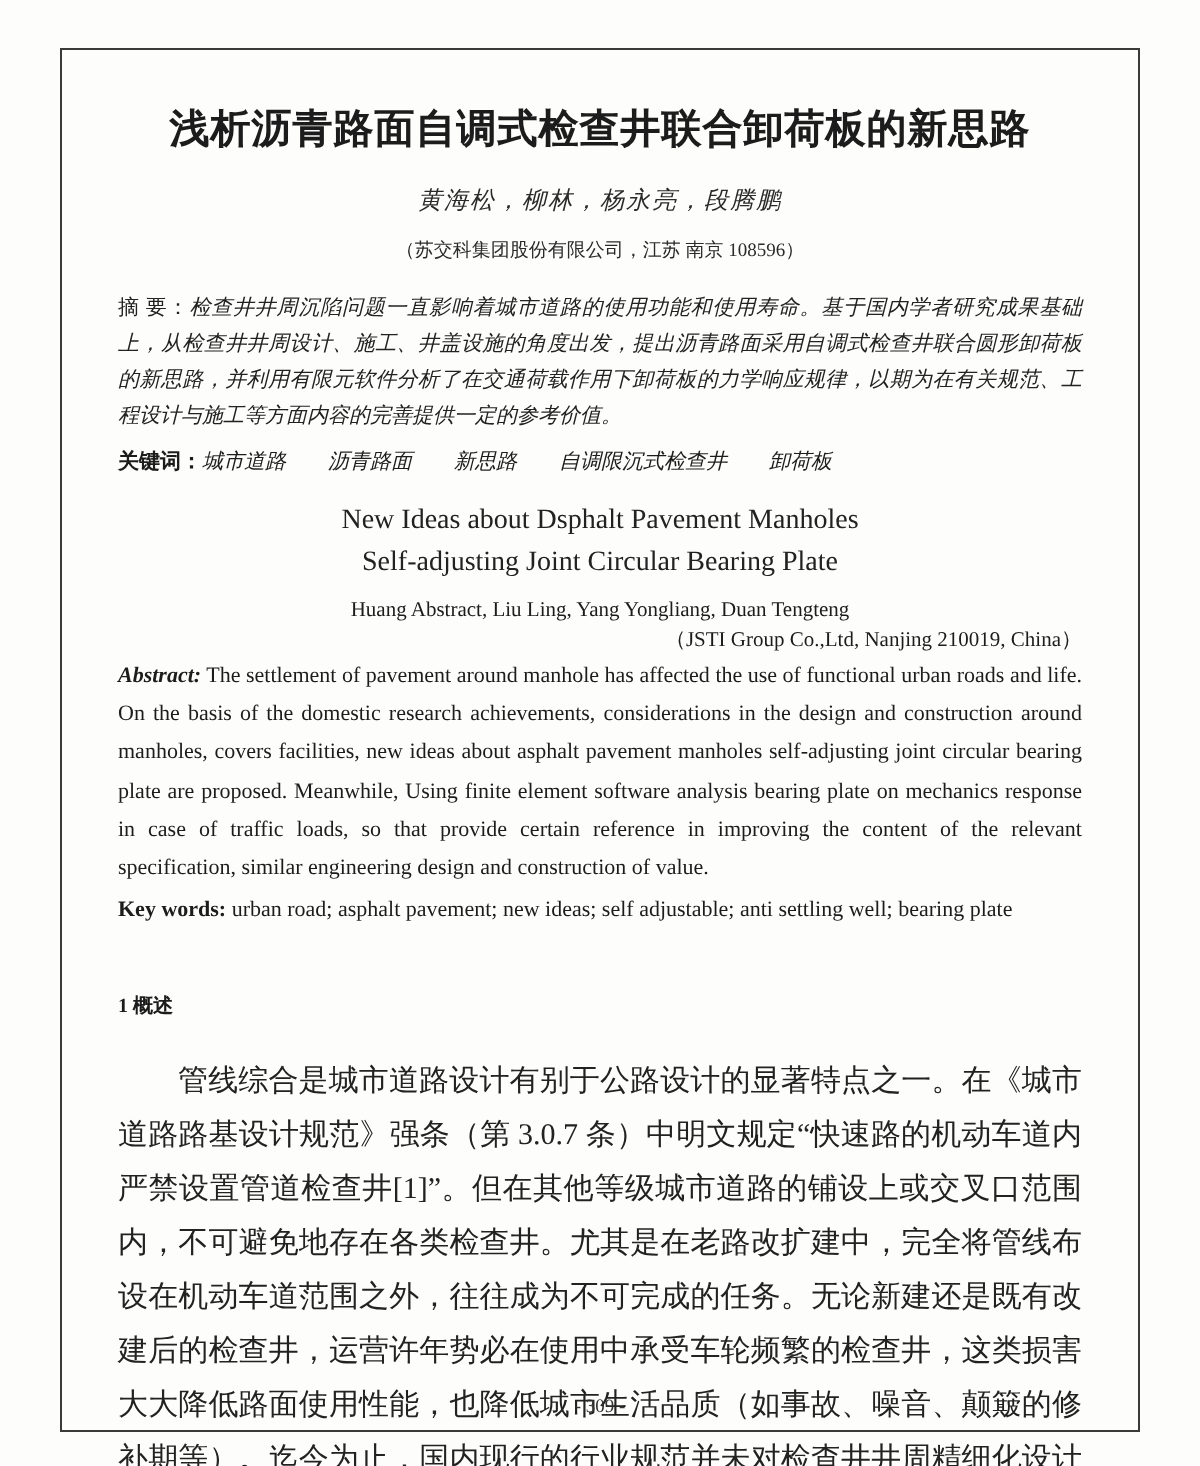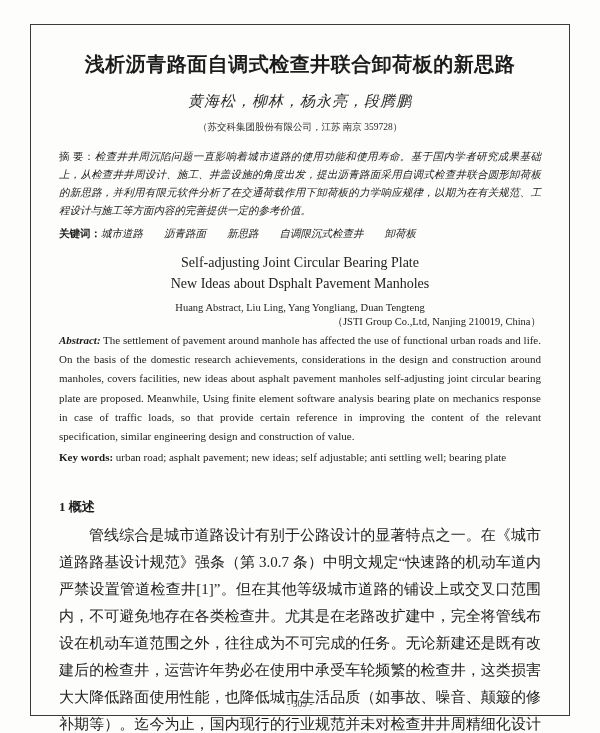--- a/index.html
+++ b/index.html
@@ -30,21 +30,21 @@
   }
   .title-cn {
     text-align: center;
     font-size: 20px;
     font-weight: bold;
     letter-spacing: 0.5px;
     margin: 4px 0 14px 0;
   }
   .authors-cn {
     text-align: center;
-    font-size: 15px;
+    font-size: 12px;
     letter-spacing: 1px;
     margin-bottom: 10px;
     color: #2a2a2a;
     font-style: italic;
   }
   .affiliation-cn {
     text-align: center;
     font-size: 9.5px;
     margin-bottom: 14px;
     color: #2a2a2a;
@@ -104,23 +104,23 @@
   .keywords-en {
     font-size: 11px;
     line-height: 1.75;
     margin-bottom: 30px;
     text-align: justify;
   }
   .keywords-en .label {
     font-weight: bold;
   }
   .section-heading {
-    font-size: 13px;
+    font-size: 10px;
     font-weight: bold;
-    margin: 26px 0 6px 0;
+    margin: 26px 0 18px 0;
   }
   .section-body {
     font-size: 15px;
     line-height: 1.8;
     text-align: justify;
     text-indent: 2em;
     color: #222;
   }
   .page-number {
     position: absolute;
@@ -135,33 +135,33 @@
 </head>
 <body>
 
 <div class="scan-page">
   <div class="sheet">
 
     <div class="title-cn">浅析沥青路面自调式检查井联合卸荷板的新思路</div>
 
     <div class="authors-cn">黄海松，柳林，杨永亮，段腾鹏</div>
 
-    <div class="affiliation-cn">（苏交科集团股份有限公司，江苏 南京  359728）</div>
+    <div class="affiliation-cn">（苏交科集团股份有限公司，江苏 南京  108596）</div>
 
     <div class="abstract-cn">
       <span class="label">摘  要：</span><span class="body">检查井井周沉陷问题一直影响着城市道路的使用功能和使用寿命。基于国内学者研究成果基础上，从检查井井周设计、施工、井盖设施的角度出发，提出沥青路面采用自调式检查井联合圆形卸荷板的新思路，并利用有限元软件分析了在交通荷载作用下卸荷板的力学响应规律，以期为在有关规范、工程设计与施工等方面内容的完善提供一定的参考价值。</span>
     </div>
 
     <div class="keywords-cn">
       <span class="label">关键词：</span><span class="body">城市道路　　沥青路面　　新思路　　自调限沉式检查井　　卸荷板</span>
     </div>
 
     <div class="title-en">
+      <div>New Ideas about Dsphalt Pavement Manholes</div>
       <div>Self-adjusting Joint Circular Bearing Plate</div>
-      <div>New Ideas about Dsphalt Pavement Manholes</div>
     </div>
 
     <div class="authors-en">Huang Abstract, Liu Ling, Yang Yongliang, Duan Tengteng</div>
 
     <div class="affiliation-en">（JSTI Group Co.,Ltd, Nanjing 210019, China）</div>
 
     <div class="abstract-en">
       <span class="label">Abstract:</span><span> The settlement of pavement around manhole has affected the use of functional urban roads and life. On the basis of the domestic research achievements, considerations in the design and construction around manholes, covers facilities, new ideas about asphalt pavement manholes self-adjusting joint circular bearing plate are proposed. Meanwhile, Using finite element software analysis bearing plate on mechanics response in case of traffic loads, so that provide certain reference in improving the content of the relevant specification, similar engineering design and construction of value.</span>
     </div>
 

